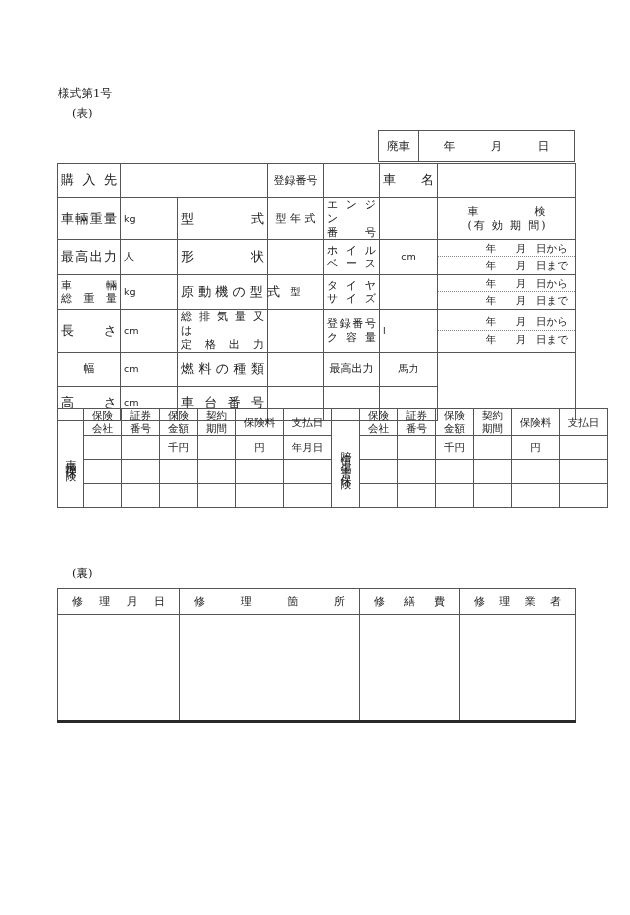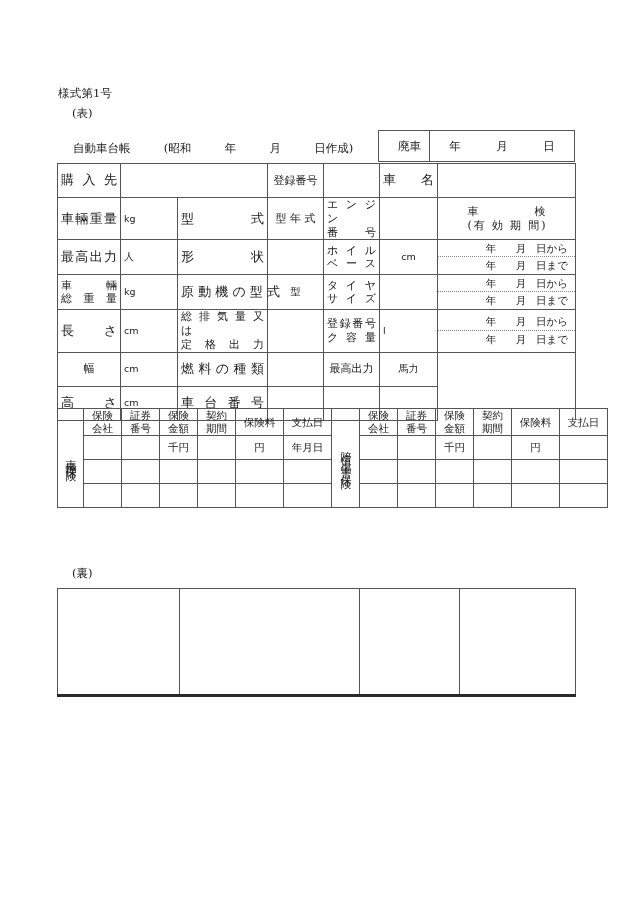--- a/index.html
+++ b/index.html
@@ -69,21 +69,20 @@
     display: flex;
   }
   .haisha-label {
     width: 40px;
     border-right: 1px solid #555;
     display: flex;
     align-items: center;
     justify-content: center;
     font-size: 11.5px;
     box-sizing: border-box;
-    margin-left: 11px;
   }
   .haisha-date {
     flex: 1;
     display: flex;
     align-items: center;
     justify-content: center;
     font-size: 11.5px;
     box-sizing: border-box;
   }
   .haisha-date .d { display:inline-block; width:47px; text-align:center; }
@@ -212,31 +211,20 @@
   #repair-table td.body { height: 107px; }
 </style>
 </head>
 <body>
 
 <div class="page">
 
   <div class="form-no">様式第1号</div>
   <div class="omote-label">(表)</div>
 
-  <div class="doc-title">
-    <span>自動車台帳</span>
-    <span class="sp1"></span>
-    <span>(昭和</span>
-    <span class="sp2"></span>
-    <span>年</span>
-    <span class="sp2"></span>
-    <span>月</span>
-    <span class="sp3"></span>
-    <span>日作成)</span>
-  </div>
 
   <div class="haisha-box">
     <div class="haisha-label">廃車</div>
     <div class="haisha-date">
       <span class="d">年</span>
       <span class="d">月</span>
       <span class="d">日</span>
     </div>
   </div>
 
@@ -492,20 +480,26 @@
   <div class="ura-label">(裏)</div>
 
   <table class="grid" id="repair-table">
     <colgroup>
       <col style="width:122px">
       <col style="width:180px">
       <col style="width:100px">
       <col style="width:116px">
     </colgroup>
     <tbody>
+        <tr>
+      <td class="hdr">修 理 月 日</td>
+      <td class="hdr">修 理 箇 所</td>
+      <td class="hdr">修 繕 費</td>
+      <td class="hdr">修 理 業 者</td>
+    </tr>
     <tr>
       <td class="body"></td>
       <td class="body"></td>
       <td class="body"></td>
       <td class="body"></td>
     </tr>
   </tbody>
     </table>
 
 </div>

